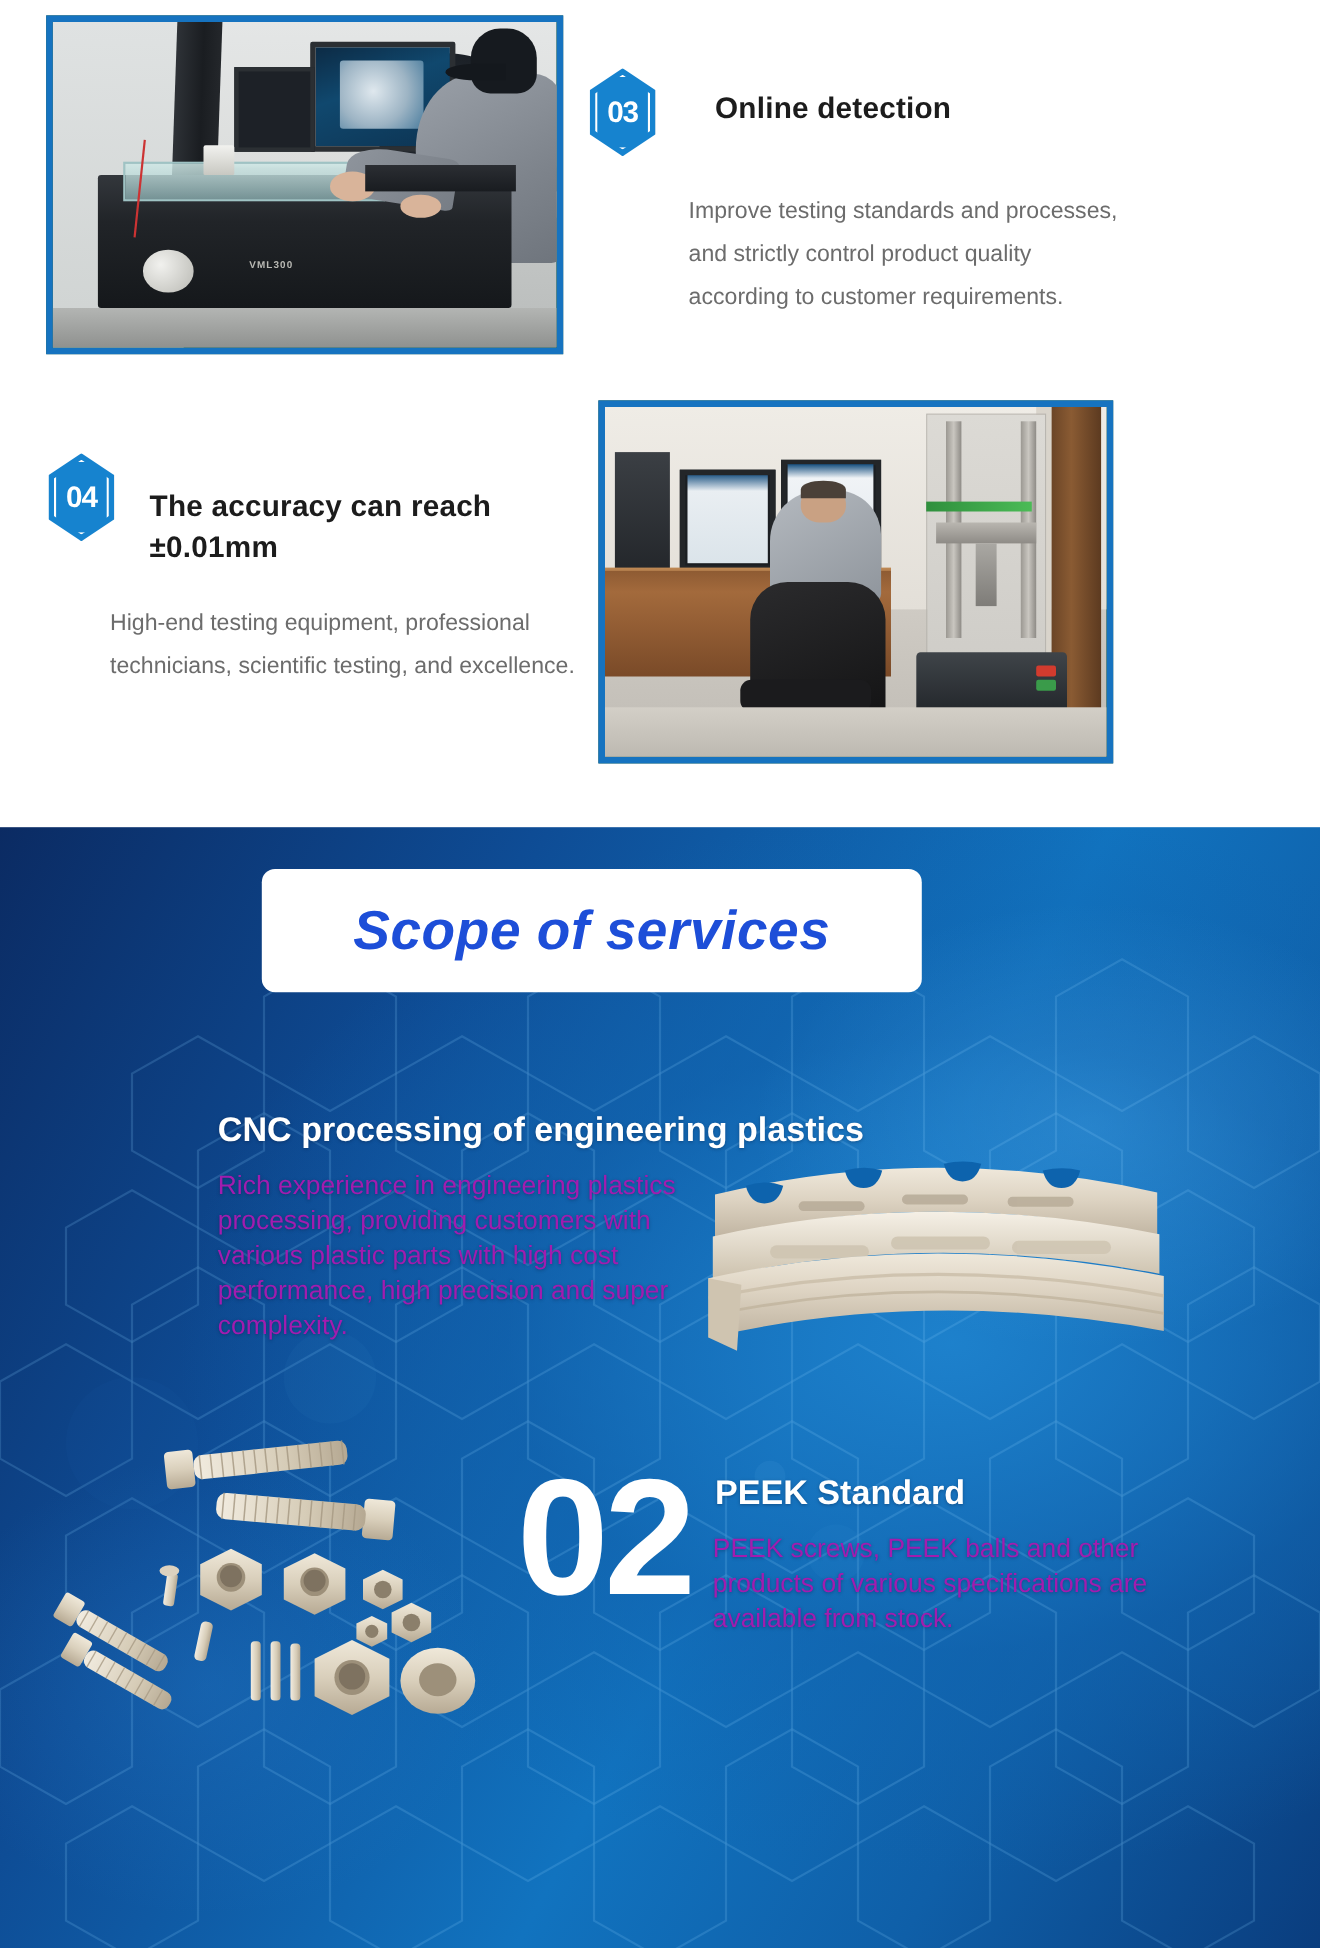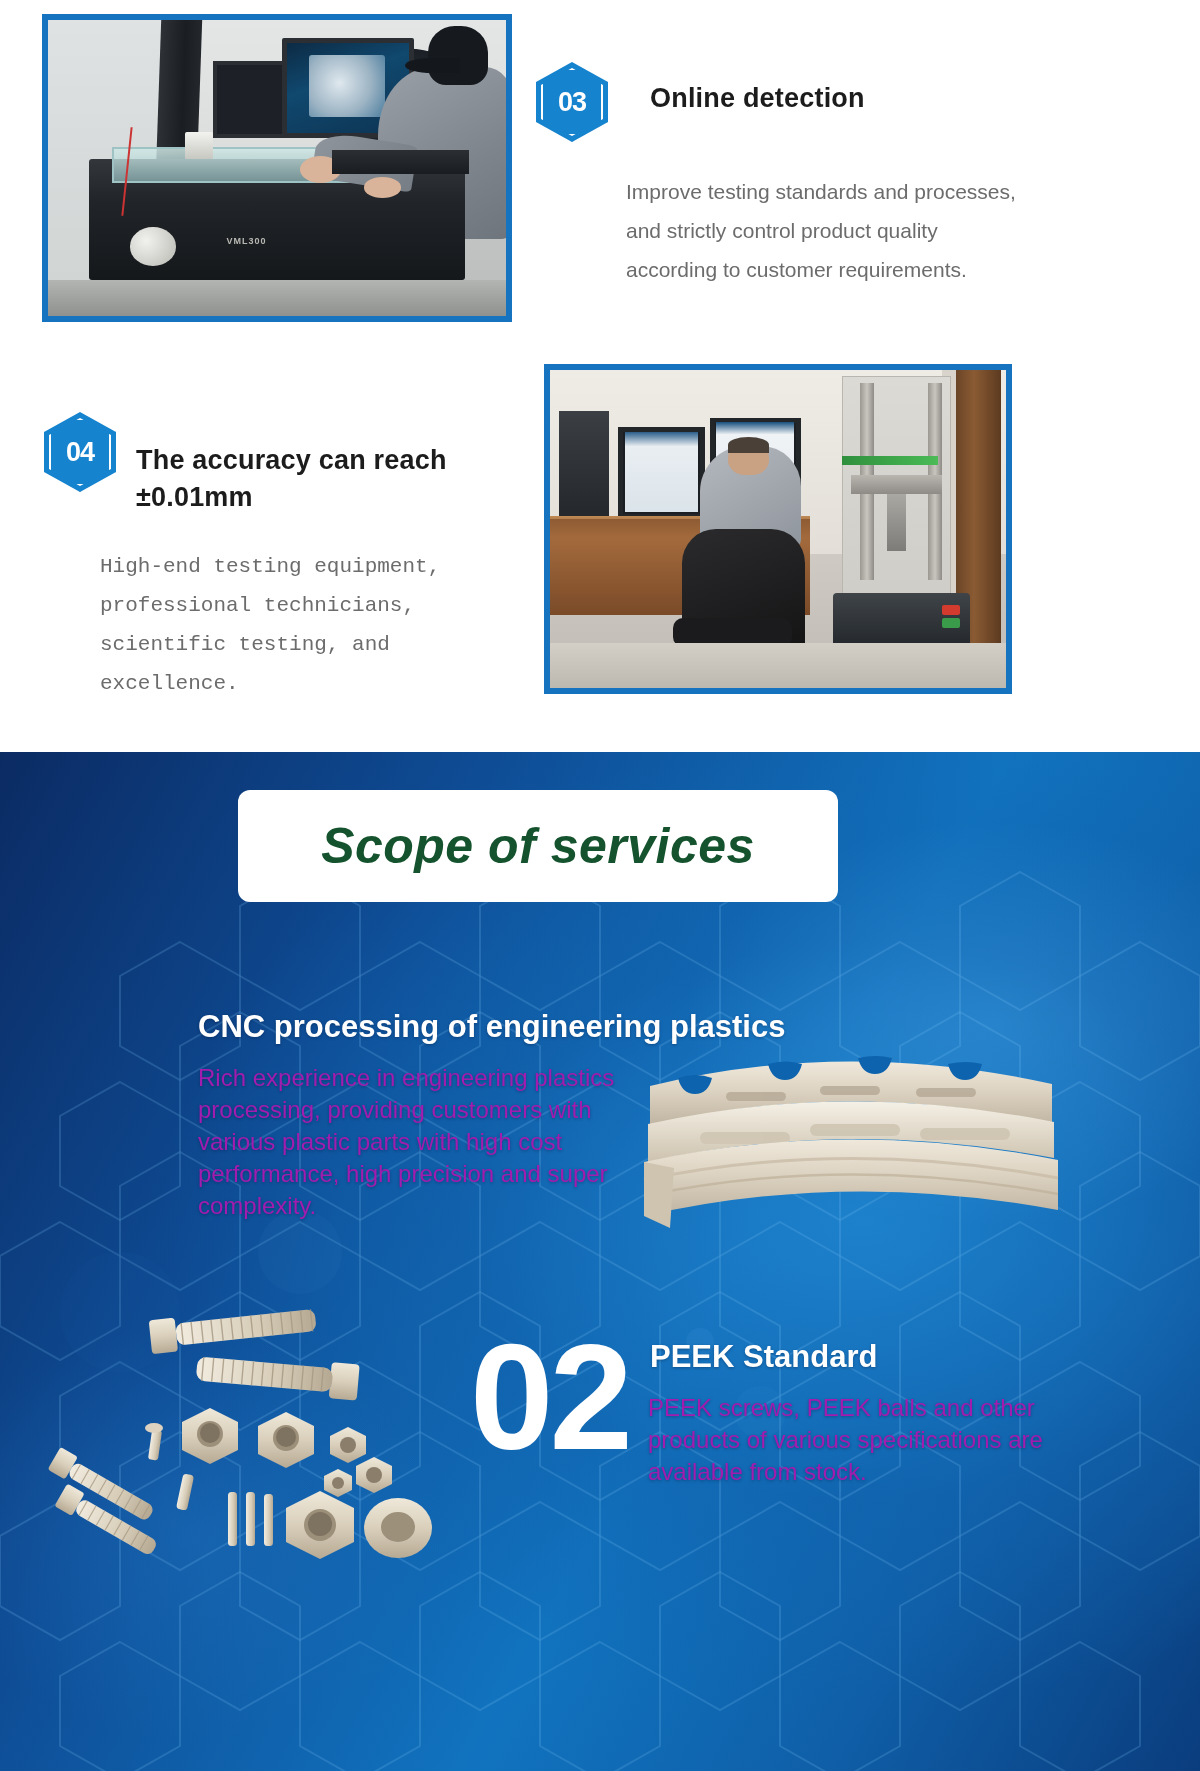--- a/index.html
+++ b/index.html
@@ -129,21 +129,21 @@
   .p2-phair { position:absolute; left:39%; top:21%; width:9%; height:5%;
     background:#4a4038; border-radius:50% 50% 0 0; }
   .p2-chair { position:absolute; left:29%; top:50%; width:27%; height:40%;
     background: linear-gradient(160deg,#2b2b2d,#131314); border-radius:34px 34px 10px 10px; }
   .p2-chair-seat { position:absolute; left:27%; top:78%; width:26%; height:9%;
     background:#1b1b1d; border-radius:10px; }
   .p2-floor { position:absolute; left:0; top:86%; width:100%; height:14%;
     background: linear-gradient(180deg,#d3cfc7,#bdb9b1); }
 
   
-  .hexbadge { position:absolute; width:72px; height:80px; }
+  .hexbadge { position:absolute; width:60px; height:80px; }
   .hexbadge .hex {
     position:absolute; inset:0;
     background:#1683cf;
     clip-path: polygon(50% 0%, 100% 25%, 100% 75%, 50% 100%, 0% 75%, 0% 25%);
     box-shadow: 8px 8px 10px rgba(0,0,0,.20);
   }
   .hexbadge .hex-inner {
     position:absolute; left:5px; top:6px; right:5px; bottom:6px;
     border:2px solid #ffffff;
     clip-path: polygon(50% 0%, 100% 25%, 100% 75%, 50% 100%, 0% 75%, 0% 25%);
@@ -180,21 +180,21 @@
 
   
   .title-card {
     position:absolute; left:238px; top:790px; width:600px; height:112px;
     background:#ffffff; border-radius:12px;
     display:flex; align-items:center; justify-content:center;
     z-index:6;
   }
   .title-card-text {
     font:italic 700 50px "Liberation Sans", sans-serif;
-    color:#14532d; letter-spacing:.5px; white-space:nowrap;text-align:right;
+    color:#1d4ed8; letter-spacing:.5px; white-space:nowrap;text-align:right;
   }
 
   
   .bignum {
     position:absolute; color:#ffffff;
     font:700 150px/1 "Liberation Sans", sans-serif; letter-spacing:-4px;
     z-index:5;
   }
 
   .svc-title {
@@ -281,21 +281,21 @@
       <div class="p2-chair-seat"></div>
       <div class="p2-floor"></div>
     </div>
 
     <div class="hexbadge" style="left:44px; top:412px;">
       <div class="hex"></div>
       <div class="hex-inner"></div>
       <div class="hex-num">04</div>
     </div>
     <div class="block-title" style="left:136px; top:406px; width:360px;margin-top:36px;">The accuracy can reach ±0.01mm</div>
-    <div class="block-body" style="left:100px; top:510px; width:430px;font-family:Liberation Mono, monospace;">High-end testing equipment, professional technicians, scientific testing, and excellence.</div>
+    <div class="block-body" style="left:100px; top:510px; width:430px;">High-end testing equipment, professional technicians, scientific testing, and excellence.</div>
   </div>
 
   <div class="blue-section">
     <div class="glow1"></div>
     <div class="glow2"></div>
 
     <svg class="hexpattern" viewBox="0 0 1200 1019" preserveAspectRatio="none">
       <defs>
         <g id="hx">
           <polygon points="60,0 120,34 120,104 60,138 0,104 0,34" fill="none" stroke="#7fc6f5" stroke-width="2" opacity="0.5"></polygon>

